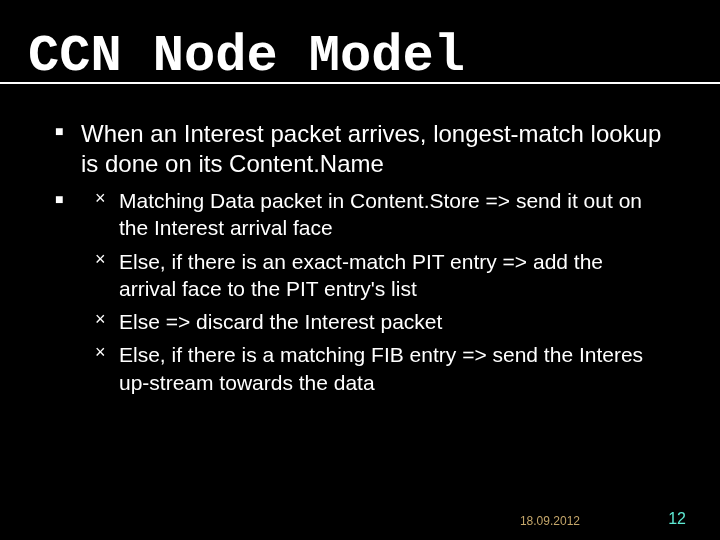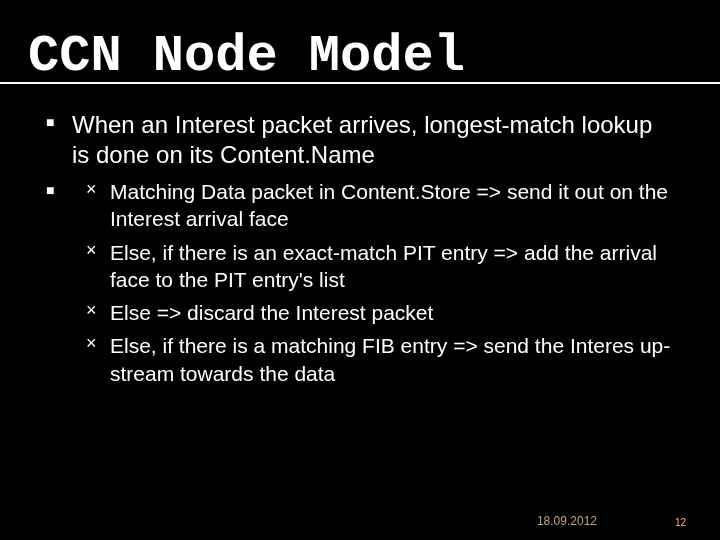--- a/index.html
+++ b/index.html
@@ -40,21 +40,21 @@
   .content {
     position: absolute;
     top: 110px;
     left: 46px;
     right: 46px;
     font-size: 24px;
     line-height: 1.25;
   }
   ul.lvl1 {
     list-style: none;
-    margin: 0;
+    margin: 9px;
     padding: 0;
   }
   ul.lvl1 > li {
     position: relative;
     padding-left: 26px;
     margin-bottom: 6px;
   }
   ul.lvl1 > li::before {
     content: "■";
     position: absolute;
@@ -79,30 +79,30 @@
     content: "×";
     position: absolute;
     left: 0;
     top: 0;
     font-size: 18px;
     color: #fff;
   }
   .footer-date {
     position: absolute;
     bottom: 12px;
-    right: 123px;
+    right: 140px;
     font-size: 12px;
     color: #c4a66a;
   }
   .footer-page {
     position: absolute;
     bottom: 12px;
     right: 34px;
-    font-size: 10px;
-    color: #fdba74;
+    font-size: 16px;
+    color: #5eead4;
   }
 </style>
 </head>
 <body>
 
 <div class="slide">
 
   <div class="title">CCN Node Model</div>
   <div class="title-underline"></div>
 

